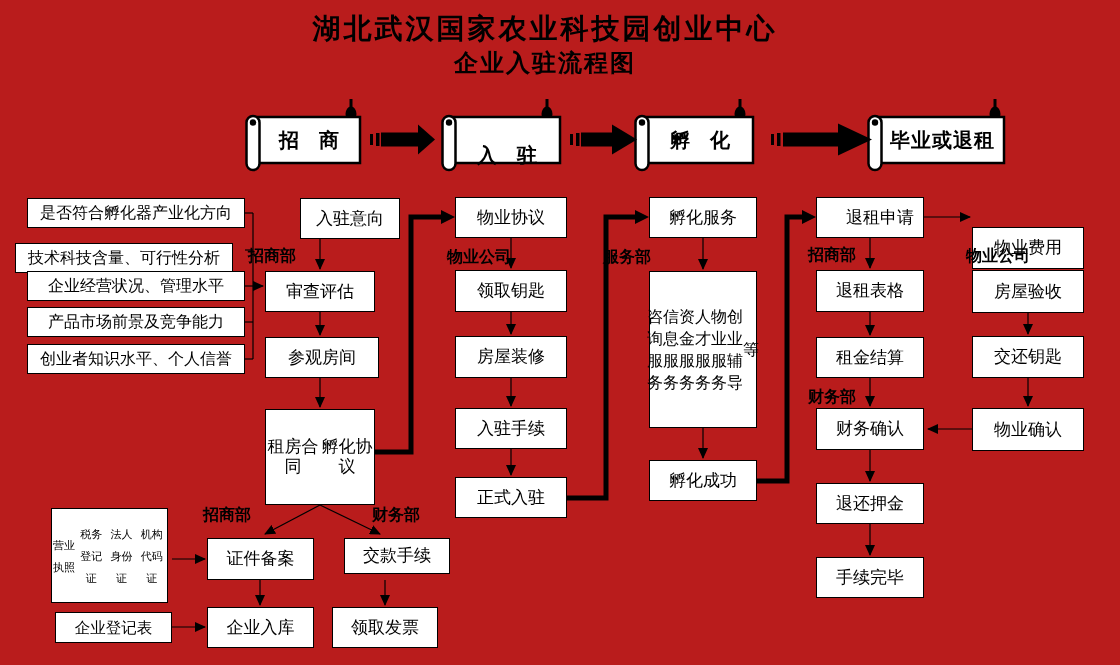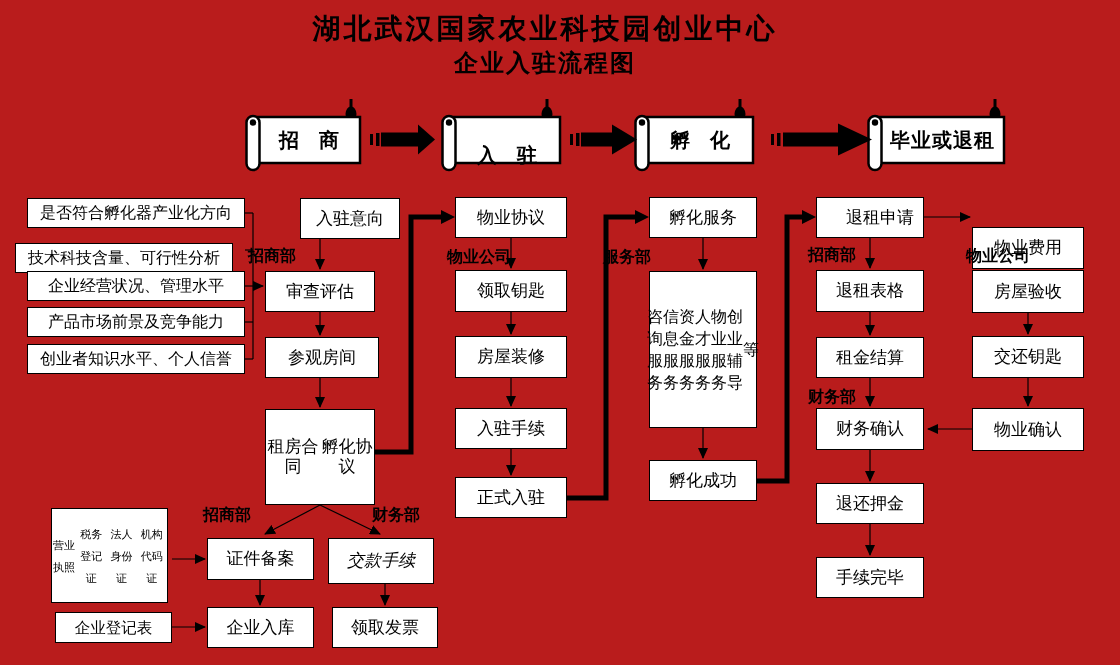--- a/index.html
+++ b/index.html
@@ -176,21 +176,21 @@
     <span>营业执照</span>
     <span>税务登记证</span>
     <span>法人身份证</span>
     <span>机构代码证</span>
   </div>
   <div class="box" style="left:55px;top:612px;width:117px;height:31px;font-size:15.5px;">企业登记表</div>
   <div class="dept" style="left:203px;top:505px;">招商部</div>
   <div class="dept" style="left:372px;top:505px;">财务部</div>
   <div class="box" style="left:207px;top:538px;width:107px;height:42px;">证件备案</div>
   <div class="box" style="left:207px;top:607px;width:107px;height:41px;">企业入库</div>
-  <div class="box" style="left:328px;top:538px;width:106px;height:46px;font-style:italic;">交款手续</div>
+  <div class="box" style="left:344px;top:538px;width:106px;height:36px;">交款手续</div>
   <div class="box" style="left:332px;top:607px;width:106px;height:41px;">领取发票</div>
 
   <div class="box" style="left:455px;top:197px;width:112px;height:41px;">物业协议</div>
   <div class="dept" style="left:447px;top:247px;">物业公司</div>
   <div class="box" style="left:455px;top:270px;width:112px;height:42px;">领取钥匙</div>
   <div class="box" style="left:455px;top:336px;width:112px;height:42px;">房屋装修</div>
   <div class="box" style="left:455px;top:408px;width:112px;height:41px;">入驻手续</div>
   <div class="box" style="left:455px;top:477px;width:112px;height:41px;">正式入驻</div>
 
   <div class="box" style="left:649px;top:197px;width:108px;height:41px;">孵化服务</div>

